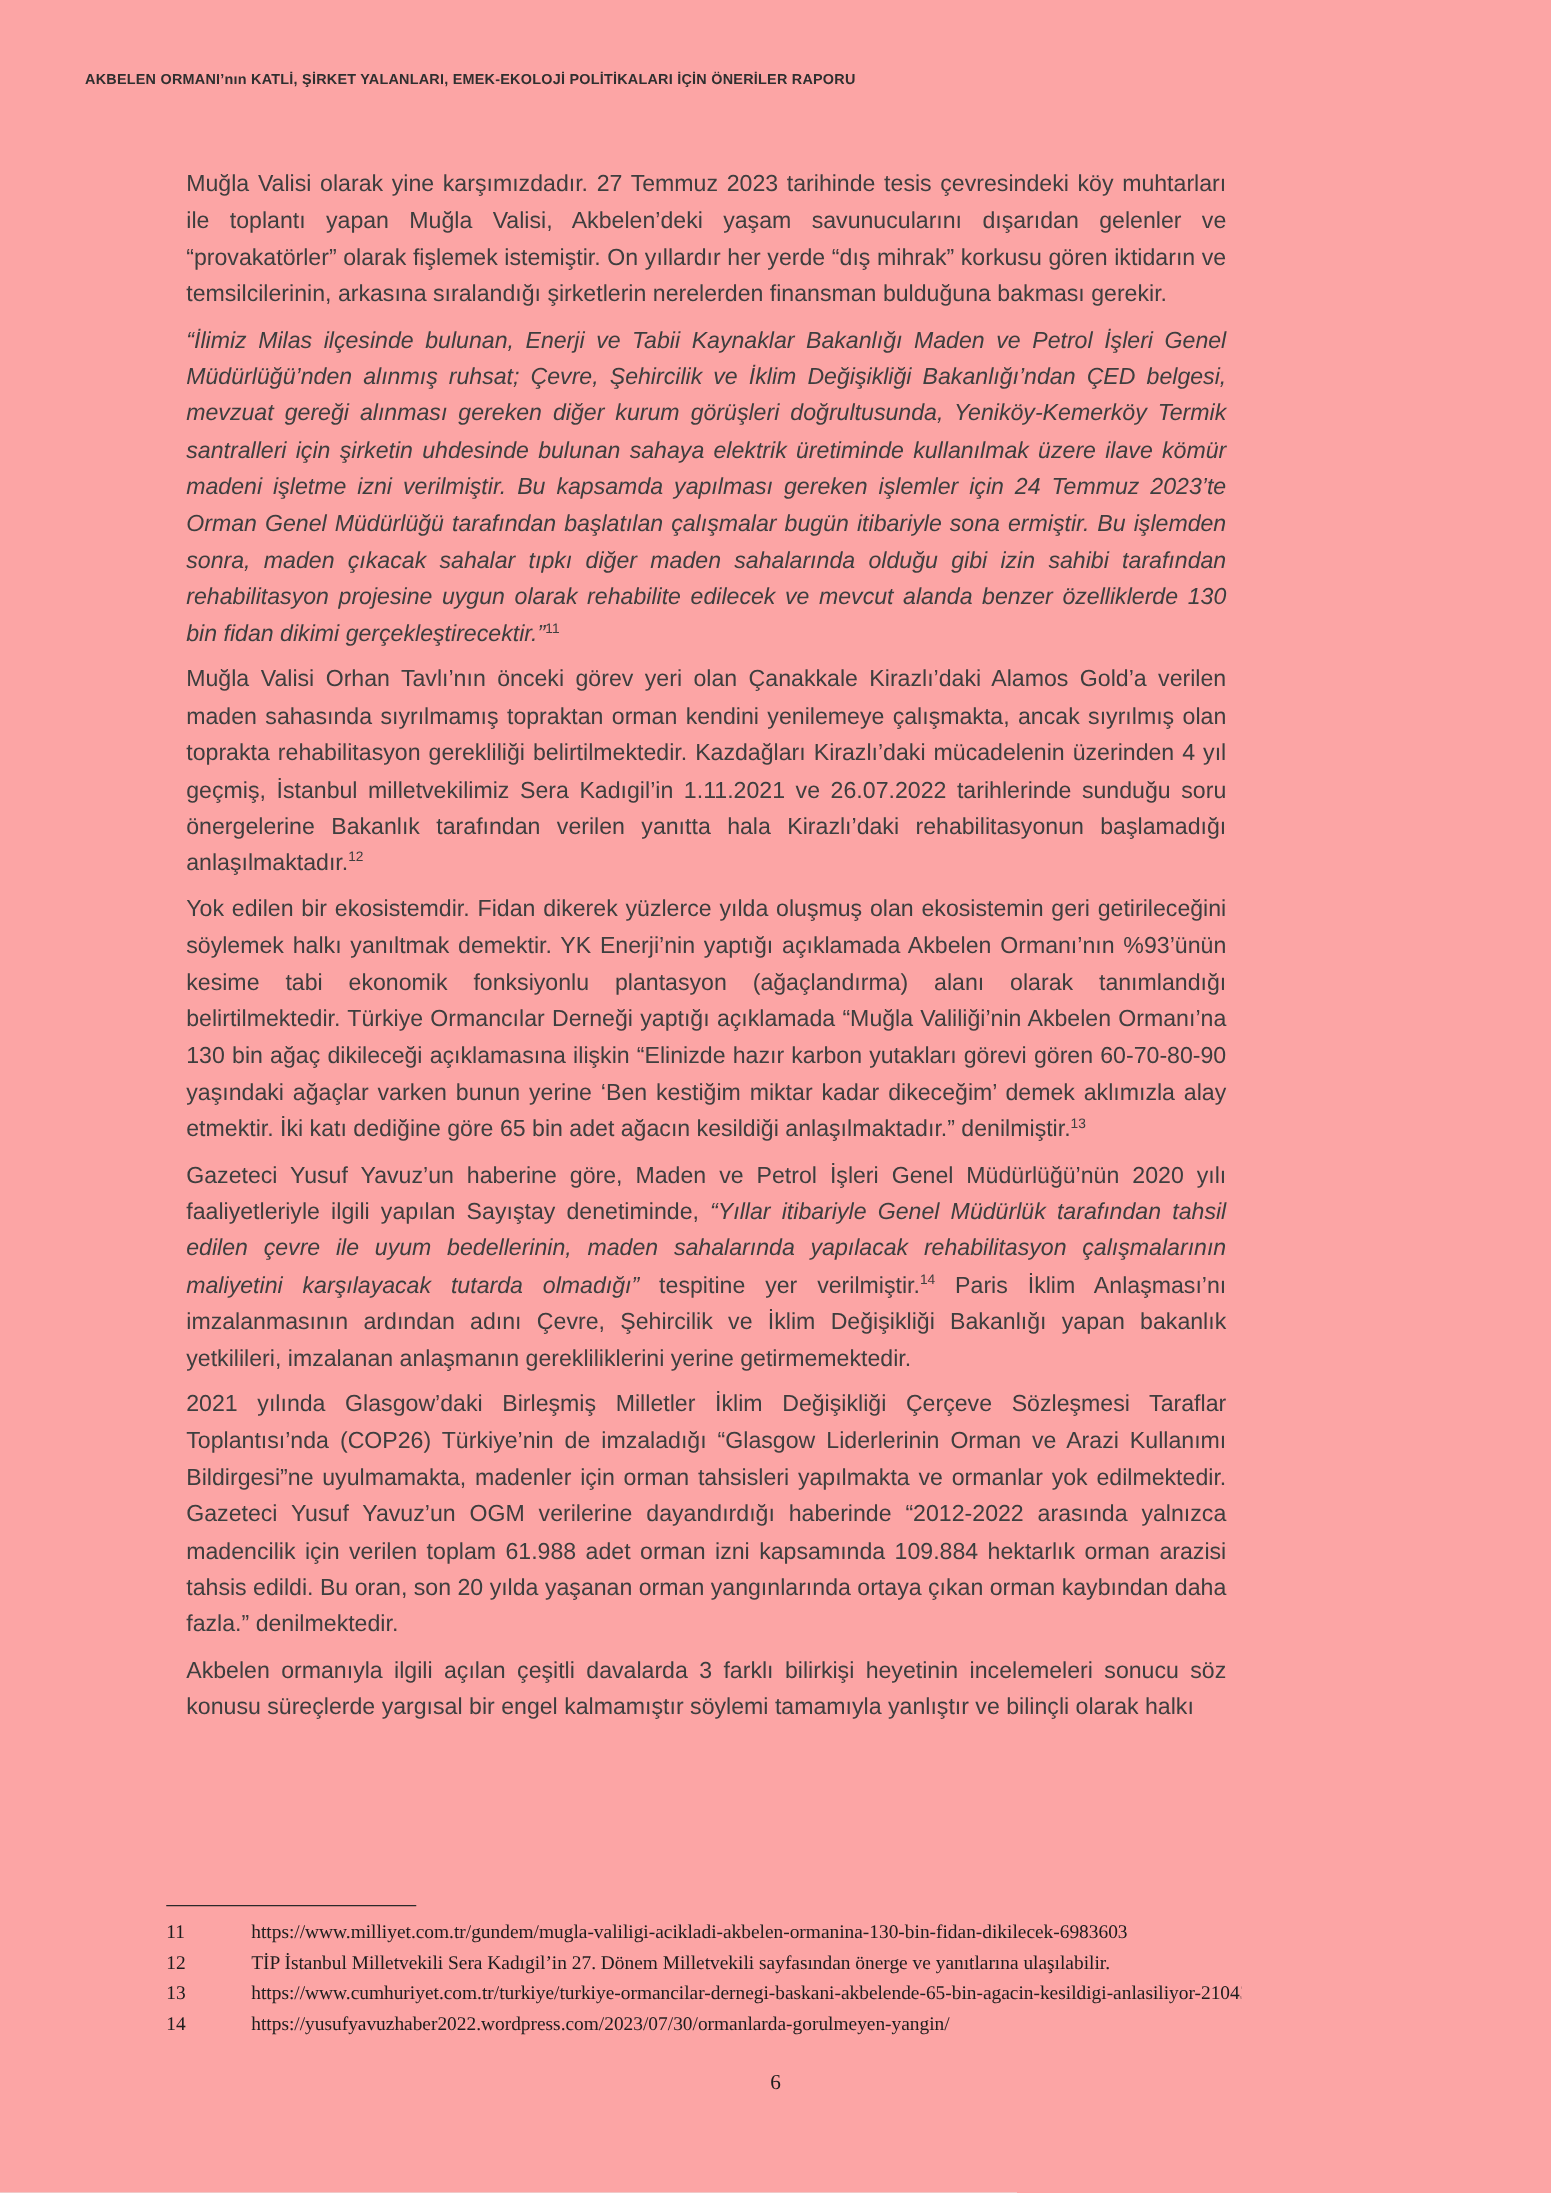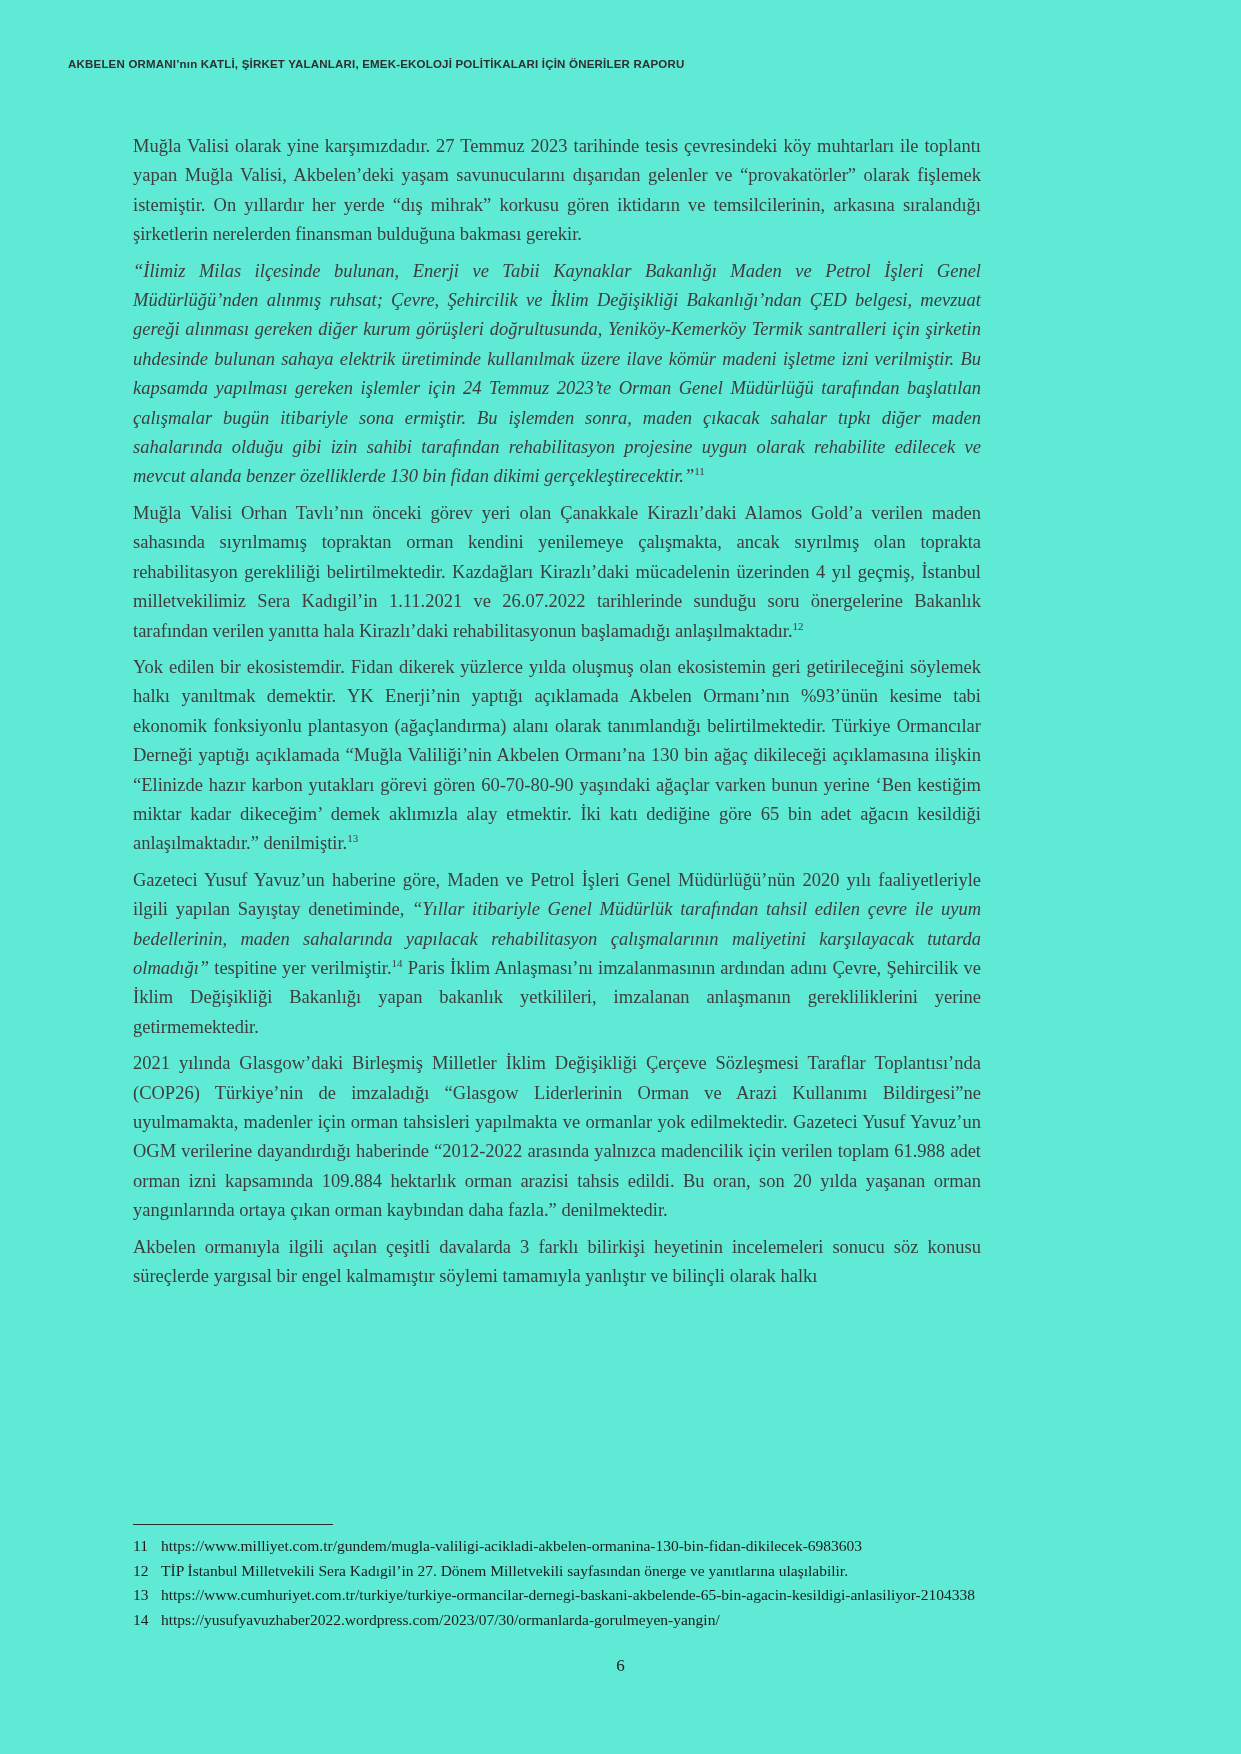--- a/index.html
+++ b/index.html
@@ -1,53 +1,53 @@
 <!DOCTYPE html>
 <html lang="tr"><head>
 <meta charset="utf-8">
 <style>
   html,body { margin:0; padding:0; background:#e8e8e8; }
   .page {
     position:relative;
     width:1241px; height:1754px;
     margin:0 auto;
-    background:#5eead4;
+    background:#fca5a5;
     overflow:hidden;
     font-family:"Liberation Sans", sans-serif;
   }
   .running-head {
     position:absolute; left:68px; top:58px;
     font-size:11.5px; font-weight:700; letter-spacing:0.2px;
     color:#2f2f2f; white-space:nowrap;
   }
   .body-col {
     position:absolute; left:133px; top:132px; width:848px;
     color:#3e3e3e;
     font-size:18.5px; line-height:29.4px;
     text-align:justify;
   }
-  .body-col p { margin:0 0 7px 0;font-family:Liberation Serif, serif; }
+  .body-col p { margin:0 0 7px 16px; }
   .italic { font-style:italic; }
   .body-col sup {
     font-size:11px; line-height:0;
     vertical-align:baseline; position:relative; top:-7px;
   }
   .footnotes {
     position:absolute; left:133px; top:1524px; width:860px;
     font-family:"Liberation Serif", serif;
     font-size:15.5px; line-height:24.5px; color:#1d1d1d;
   }
   .fn-rule {
     width:200px; height:0;
     border-top:1.6px solid #2a2a2a;
     margin-bottom:9px;
   }
   .fn-row { display:flex; }
   .fn-num { flex:0 0 28px; }
-  .fn-text { flex:1 1 auto; white-space:nowrap; overflow:hidden; }
+  .fn-text { flex:1 1 auto; white-space:nowrap; overflow:hidden;margin-left:40px; }
   .page-number {
     position:absolute; left:0; top:1656px; width:100%;
     text-align:center;
     font-family:"Liberation Serif", serif;
     font-size:17px; color:#1d1d1d;
   }
 </style>
 </head>
 <body>
 

